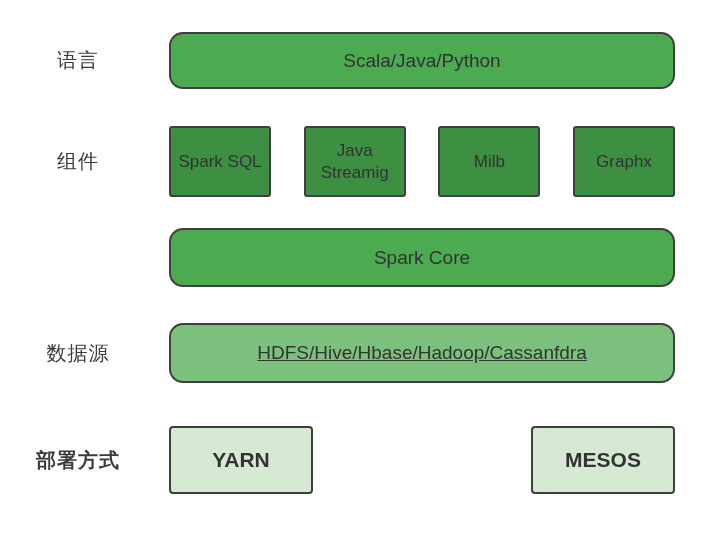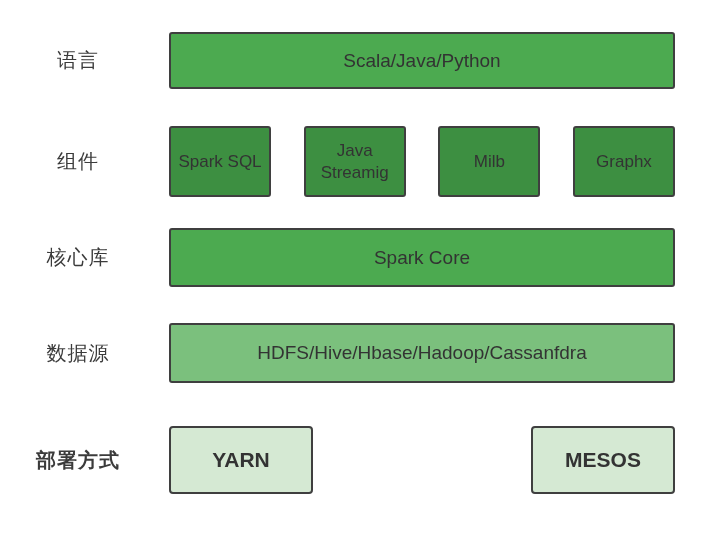--- a/index.html
+++ b/index.html
@@ -59,24 +59,24 @@
     border: 2px solid var(--border);
     display: flex;
     align-items: center;
     justify-content: center;
     text-align: center;
     color: var(--text);
     font-size: 19px;
     line-height: 1.25;
     padding: 2px 4px;
   }
-  .box.full { width: 100%; border-radius: 3px; }
+  .box.full { width: 100%; border-radius: 14px; }
   .fill-medium { background: var(--green-medium); }
   .fill-dark   { background: var(--green-dark); }
-  .fill-light  { background: var(--green-light); }
+  .fill-light  { background: var(--green-light); text-decoration: underline; }
   .fill-pale   { background: var(--green-pale); }
 
   .row-languages  { top: 32px;  height: 57px; }
   .row-components { top: 126px; height: 71px; border-radius: 16px; }
   .row-core       { top: 228px; height: 59px; }
   .row-sources    { top: 323px; height: 60px; }
   .row-deploy     { top: 426px; height: 68px; font-weight: bold; }
 
   .row-components .box { width: 102px; border-radius: 3px; font-size: 17px; }
   .row-deploy .box     { width: 144px; border-radius: 4px; font-size: 21px; }
@@ -97,21 +97,20 @@
     <div class="row-label">组件</div>
     <div class="row-content">
       <div class="box fill-dark">Spark SQL</div>
       <div class="box fill-dark">Java Streamig</div>
       <div class="box fill-dark">Milb</div>
       <div class="box fill-dark">Graphx</div>
     </div>
   </div>
 
   <div class="row row-core">
-    <div class="row-label">核心库</div>
     <div class="row-content">
       <div class="box full fill-medium">Spark Core</div>
     </div>
   </div>
 
   <div class="row row-sources">
     <div class="row-label">数据源</div>
     <div class="row-content">
       <div class="box full fill-light">HDFS/Hive/Hbase/Hadoop/Cassanfdra</div>
     </div>

